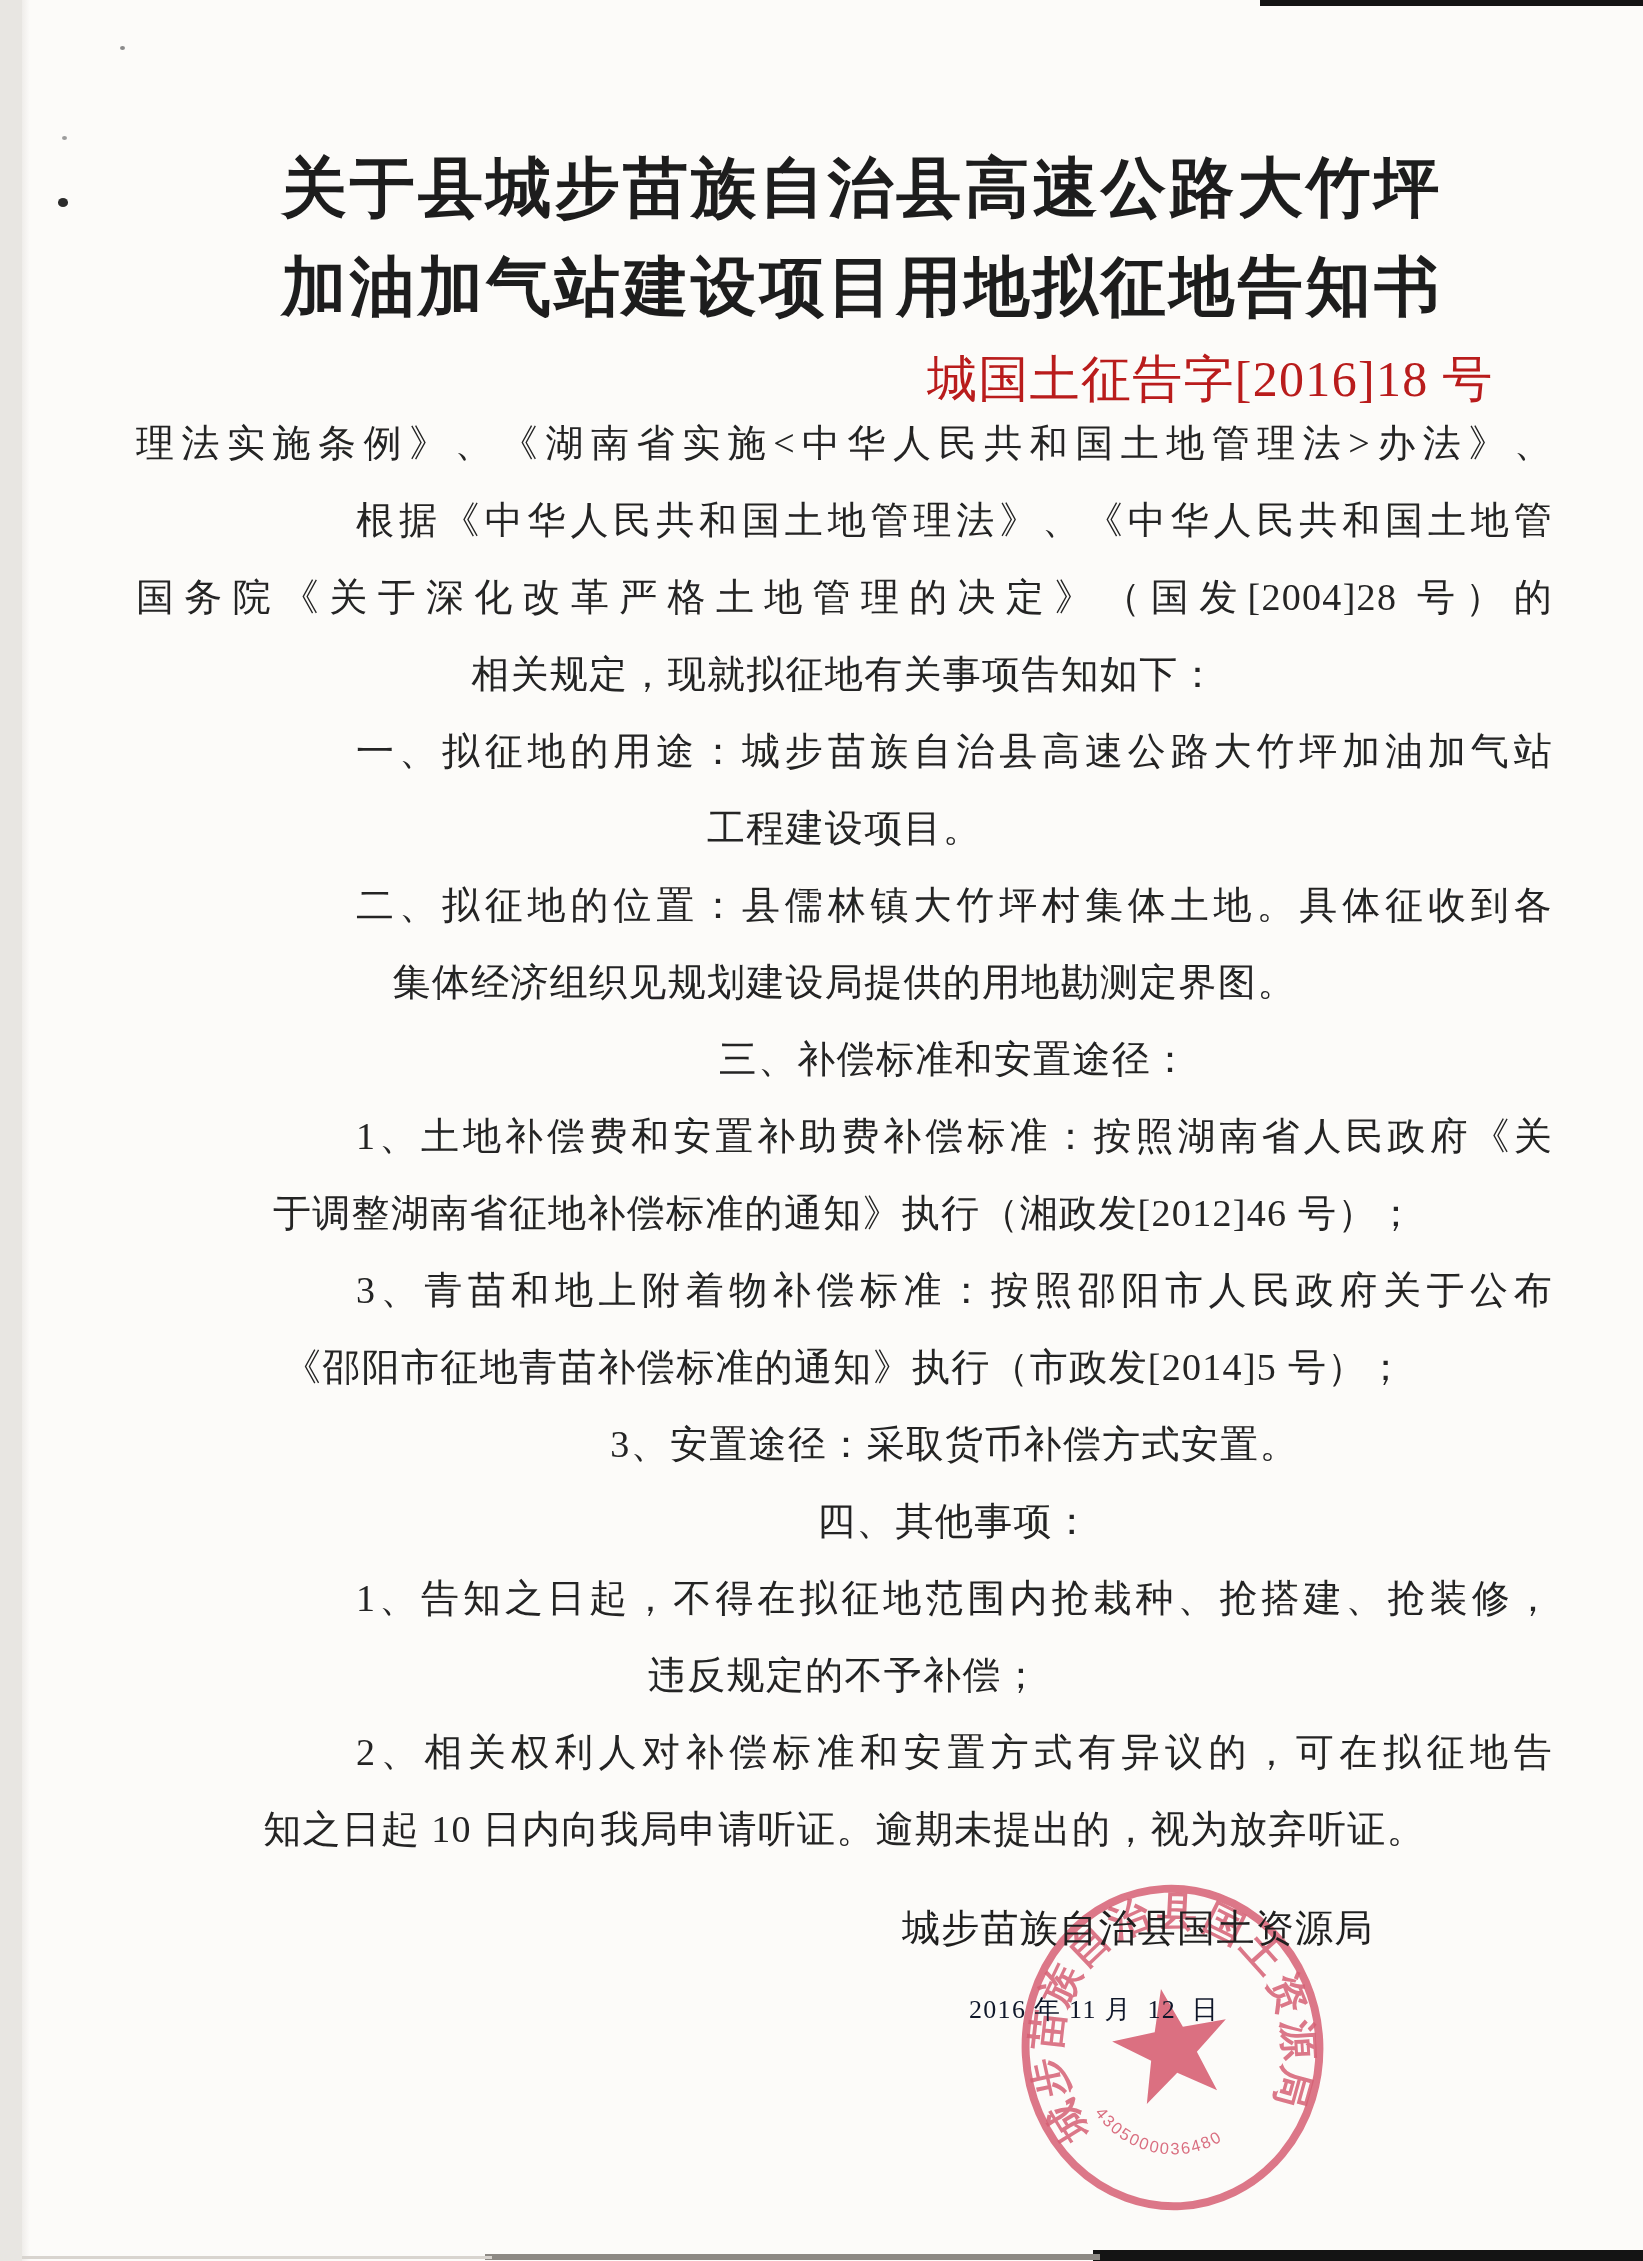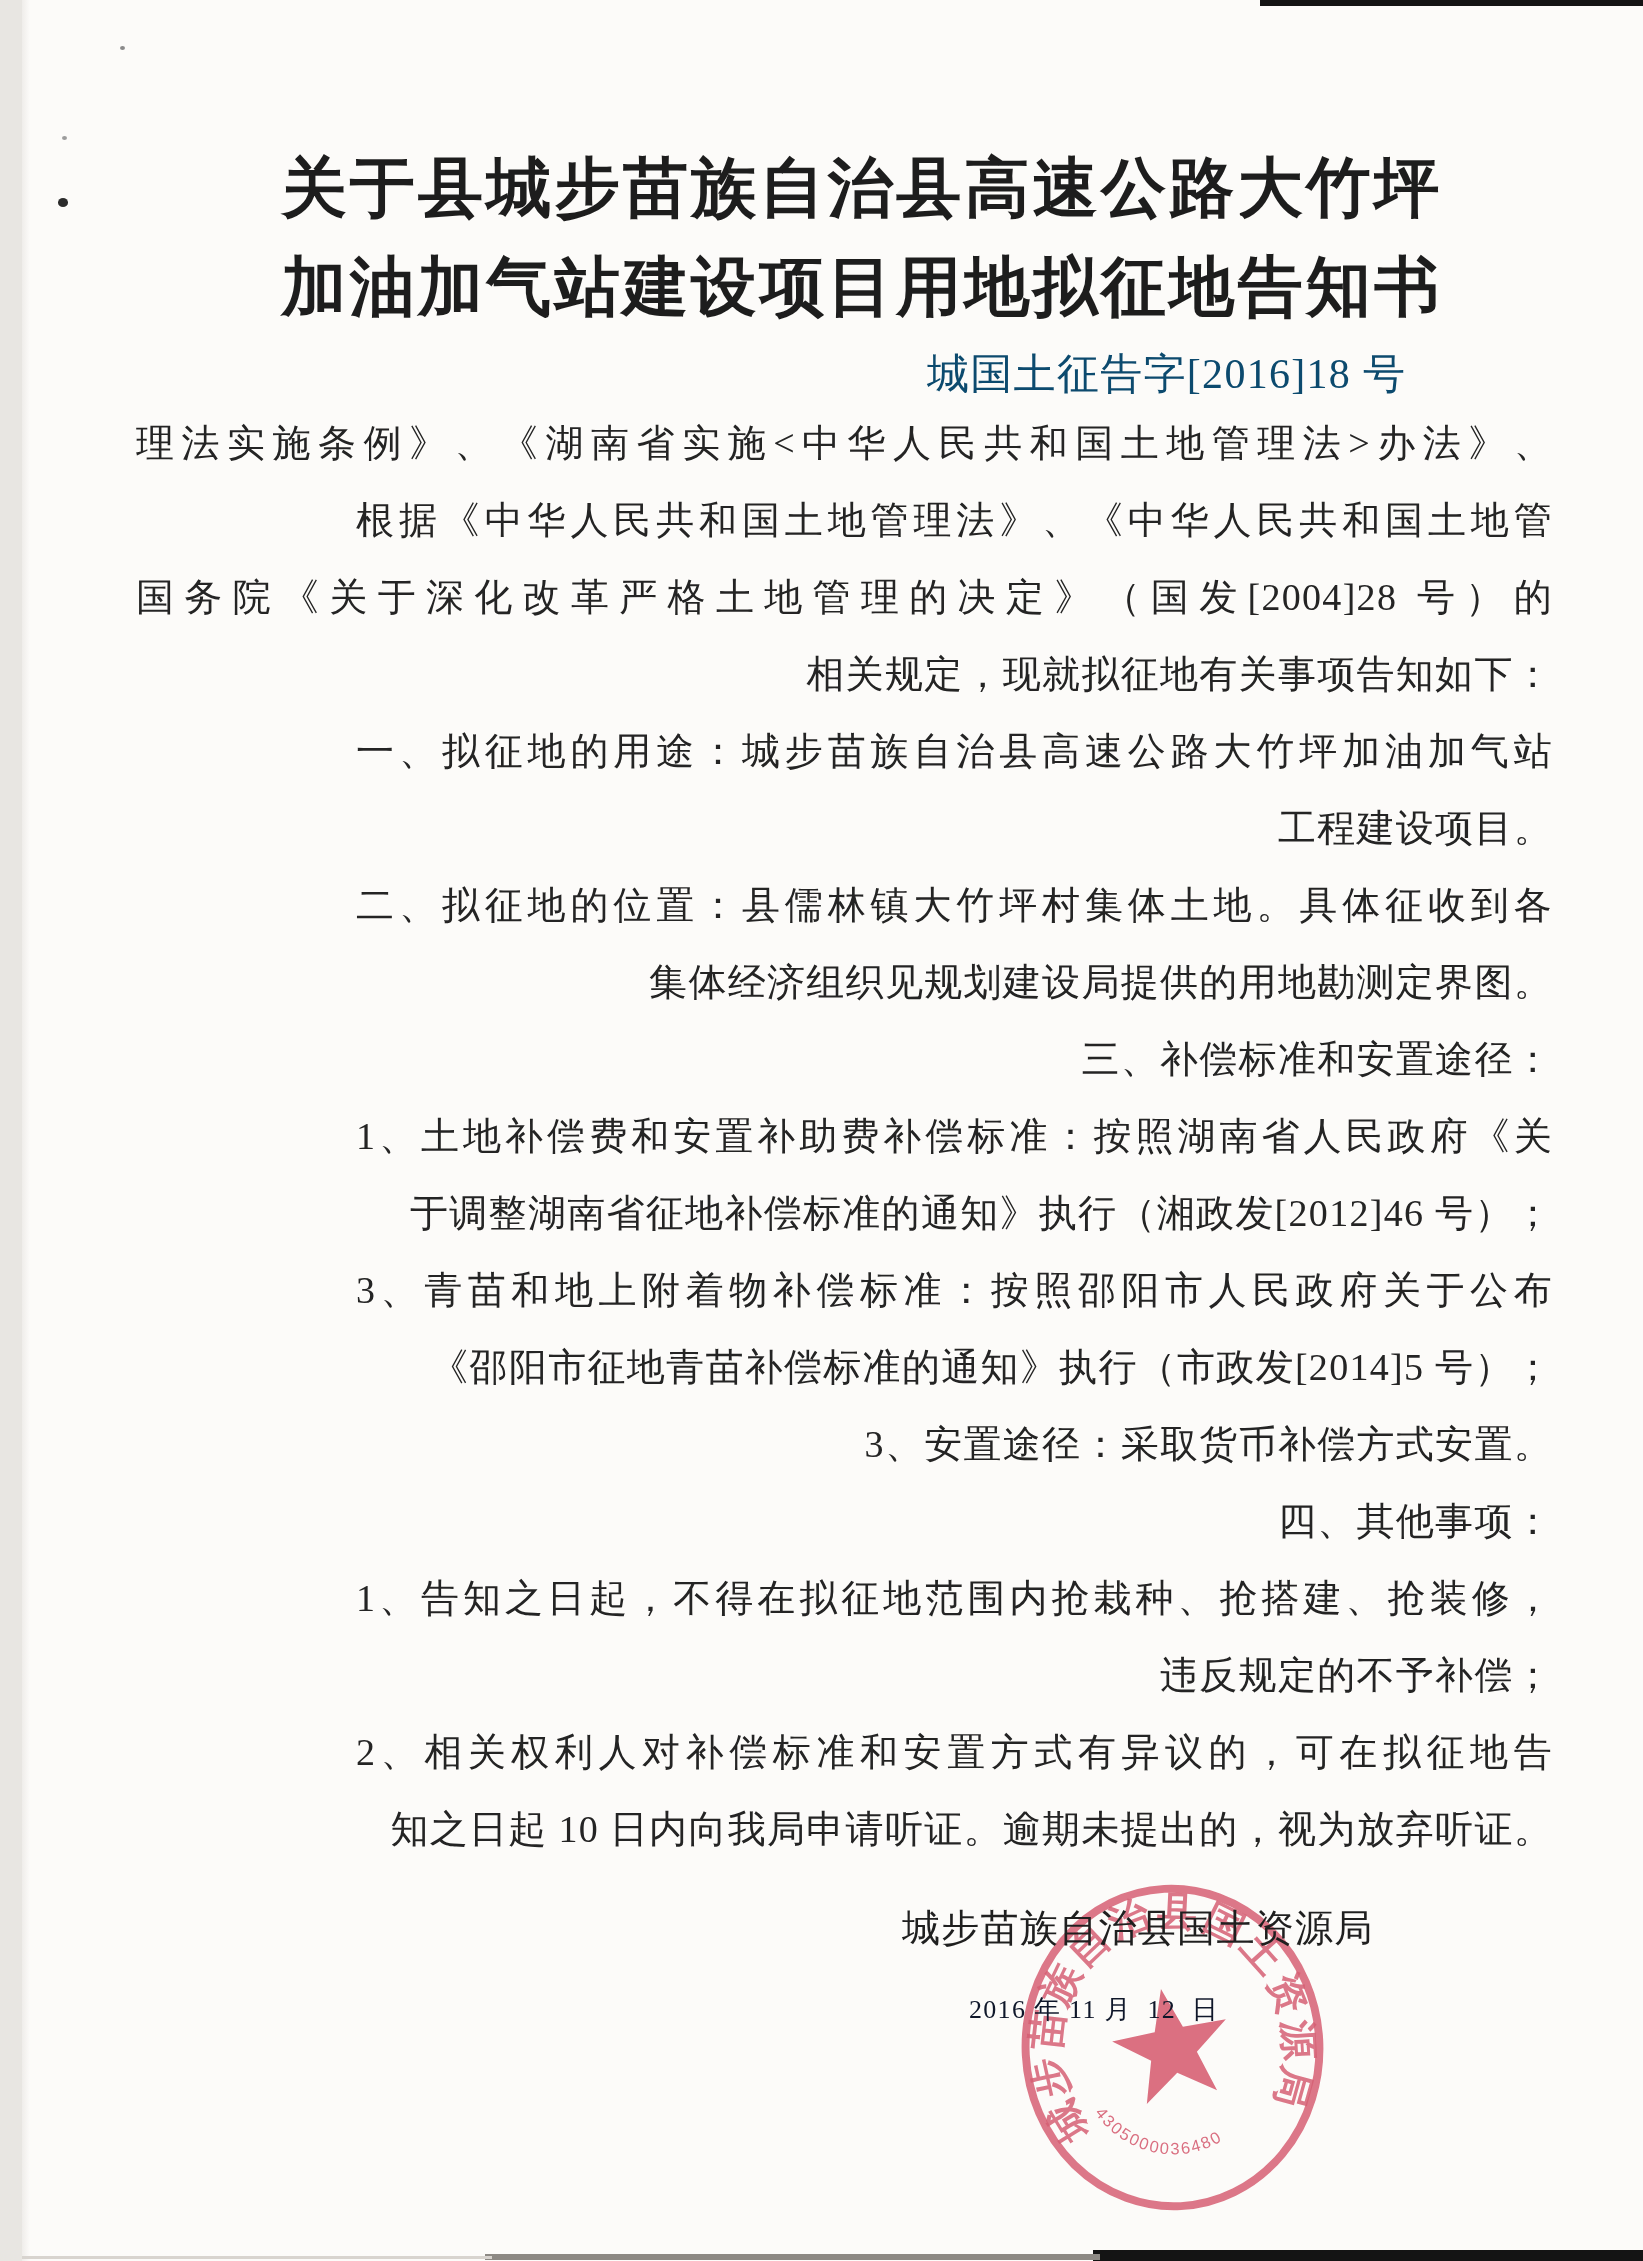--- a/index.html
+++ b/index.html
@@ -24,28 +24,28 @@
   .speck-c{left:40px;top:136px;width:5.3px;height:4px;background:#9c9c9c;}
   
   .title{
     position:absolute;left:0;top:138px;width:100%;padding-left:36px;box-sizing:border-box;
     text-align:center;font-family:"Liberation Sans","DejaVu Sans",sans-serif;
     font-weight:900;font-size:65px;letter-spacing:3.3px;line-height:99px;color:#1d1d1d;
   }
   .title .title-line{display:block;white-space:nowrap;}
   
   .doc-number{
-    position:absolute;left:905px;top:346px;font-size:42px;letter-spacing:1.3px;
-    white-space:pre;color:#0c4a6e;
+    position:absolute;left:905px;top:346px;font-size:50px;letter-spacing:1.3px;
+    white-space:pre;color:#b91c1c;
   }
   
   .body-text{position:absolute;left:114px;top:405px;width:1417px;}
   .line{
     height:77px;line-height:77px;font-size:38px;letter-spacing:1.3px;
-    text-align:right;white-space:pre;color:#242424;
+    text-align:center;white-space:pre;color:#242424;
   }
   .line.fill{white-space:normal;text-align:justify;text-align-last:justify;}
   .line.indent{padding-left:220px;}
   .line.fill.indent{padding-left:0;text-indent:220px;}
   
   .signature{position:absolute;left:880px;top:1903px;font-size:38px;letter-spacing:1.3px;
     white-space:pre;z-index:3;color:#1f1f1f;}
   .date{position:absolute;left:947px;top:1992px;font-size:26px;letter-spacing:1.3px;
     white-space:pre;z-index:3;color:#0f172a;}
   

